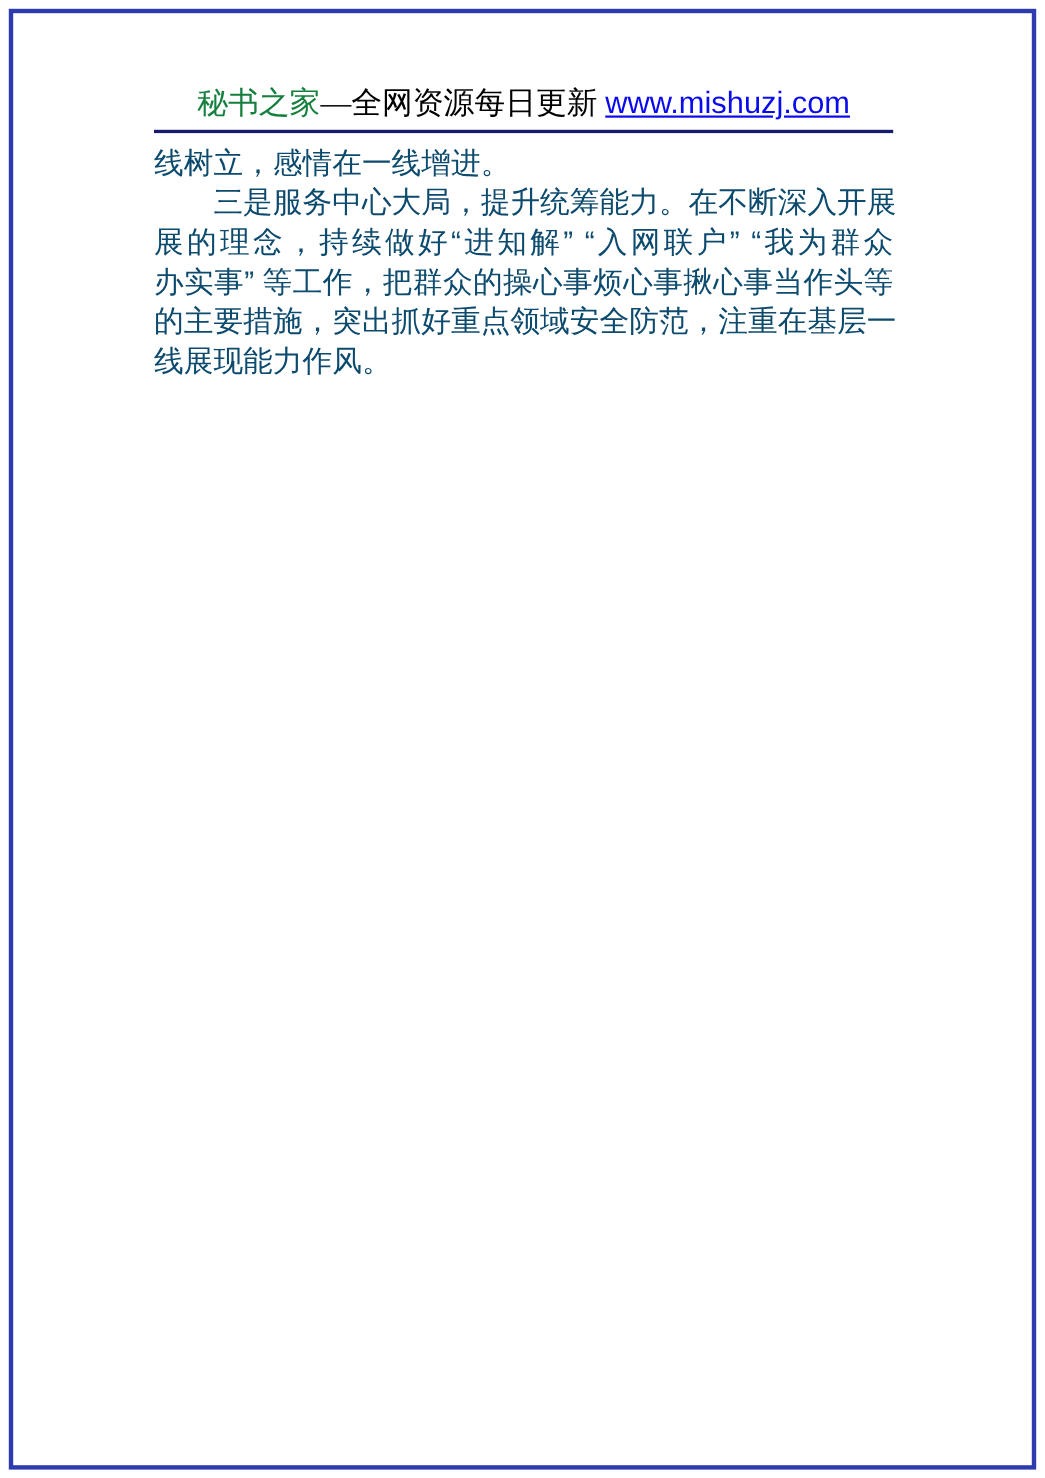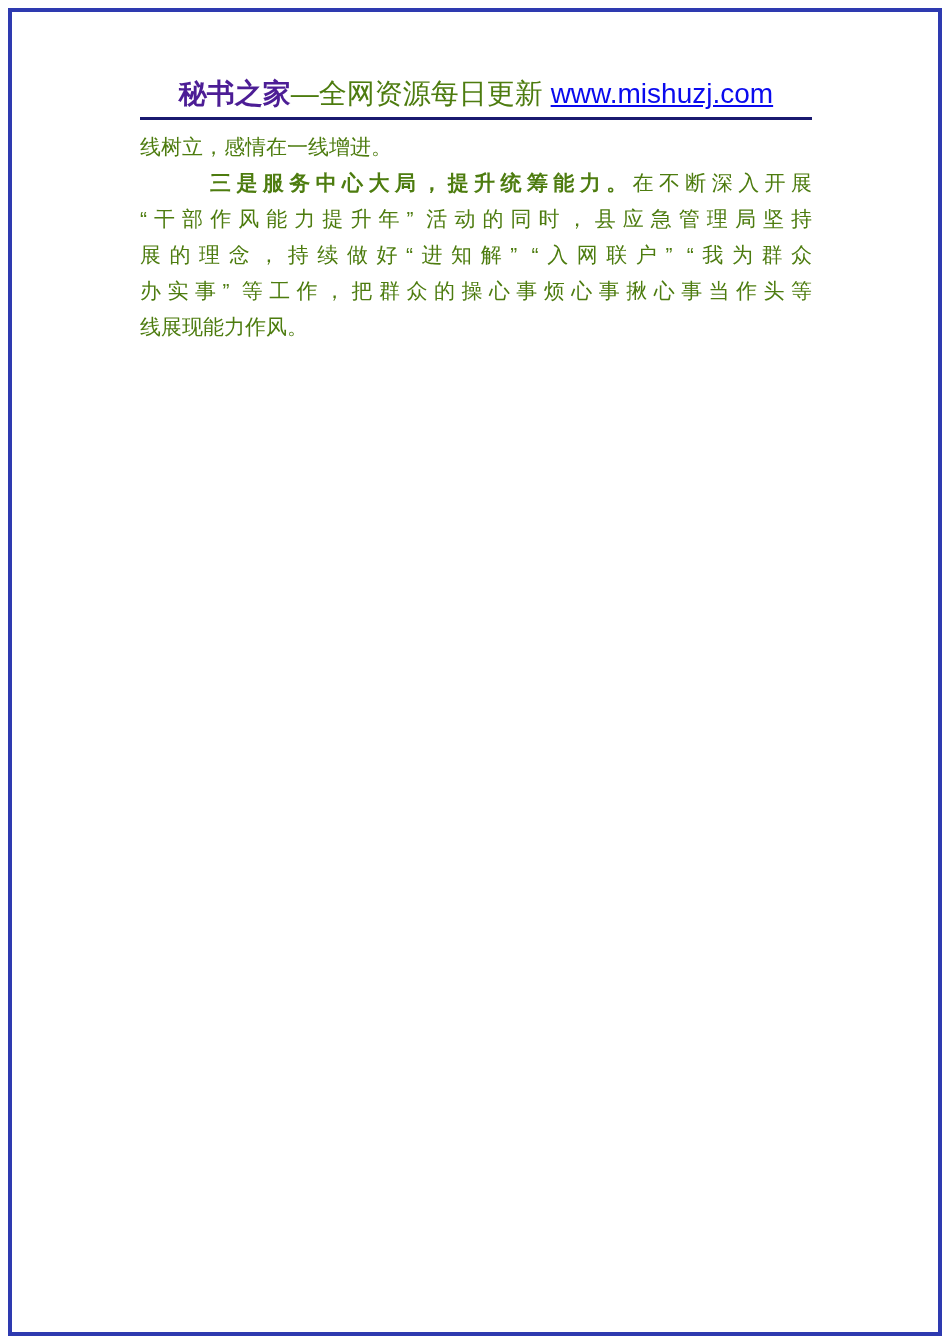--- a/index.html
+++ b/index.html
@@ -31,75 +31,75 @@
     width: 672px;
   }
   .site-header {
     text-align: center;
     font-size: 28px;
     line-height: 32px;
     white-space: nowrap;
     color: #000000;
   }
   .brand {
-    color: #4c1d95;
-    font-weight: bold;
+    color: #15803d;
+    font-weight: normal;
   }
   .tagline {
-    color: #4d7c0f;
+    color: #000000;
+    font-family: Liberation Serif, serif;
   }
   .url {
     color: #0a0aee;
     text-decoration: underline;
   }
   .header-divider {
     height: 3px;
     background: #191970;
     margin-top: 7px;
   }
   .doc {
     margin-top: 9px;
-    font-size: 21px;
+    font-size: 27px;
     line-height: 36px;
-    color: #4d7c0f;
+    color: #0c4a6e;
   }
   .line {
     width: 672px;
     text-align: justify;
     text-align-last: justify;
     white-space: nowrap;
     overflow: visible;
   }
   .line.end-line {
     text-align: left;
     text-align-last: left;
   }
   .line.indented {
     text-indent: 54px;
   }
   .bold-seg {
-    font-weight: bold;
-    margin-left: 16px;
+    font-weight: normal;
   }
 </style>
 </head>
 <body>
 
 <div class="page-frame"></div>
 
 <div class="content">
 
   <div class="site-header">
     <span class="brand">秘书之家</span><span class="tagline">—全网资源每日更新 </span><span class="url">www.mishuzj.com</span>
   </div>
 
   <div class="header-divider"></div>
 
   <div class="doc">
     <div class="line end-line">线树立，感情在一线增进。</div>
     <div class="line indented"><span class="bold-seg">三是服务中心大局，提升统筹能力。</span><span>在不断深入开展</span></div>
-    <div class="line">“干部作风能力提升年” 活动的同时，县应急管理局坚持</div>
     <div class="line">展的理念，持续做好“进知解” “入网联户” “我为群众</div>
     <div class="line">办实事” 等工作，把群众的操心事烦心事揪心事当作头等</div>
+    <div class="line">的主要措施，突出抓好重点领域安全防范，注重在基层一</div>
     <div class="line end-line">线展现能力作风。</div>
   </div>
 
 </div>
 
 </body></html>

